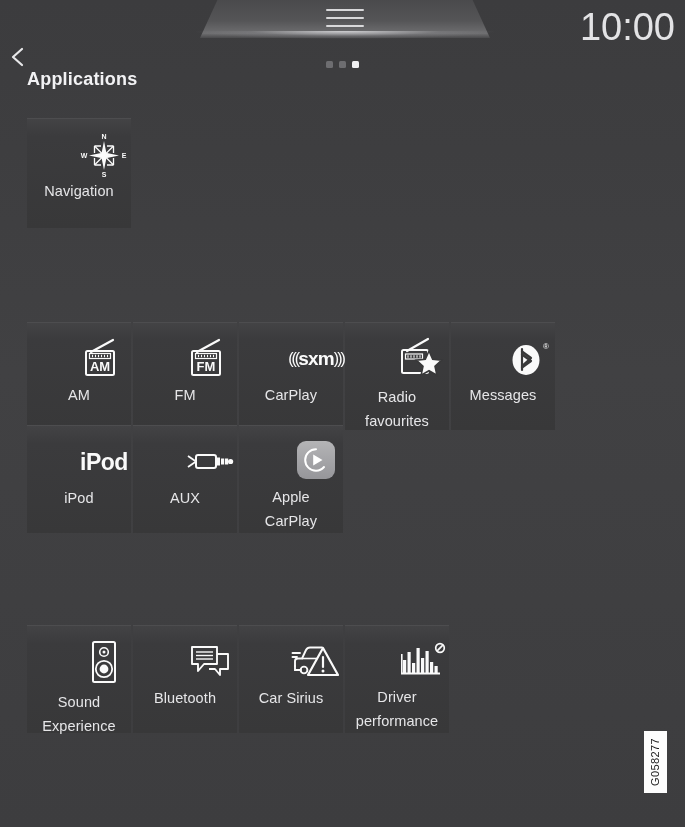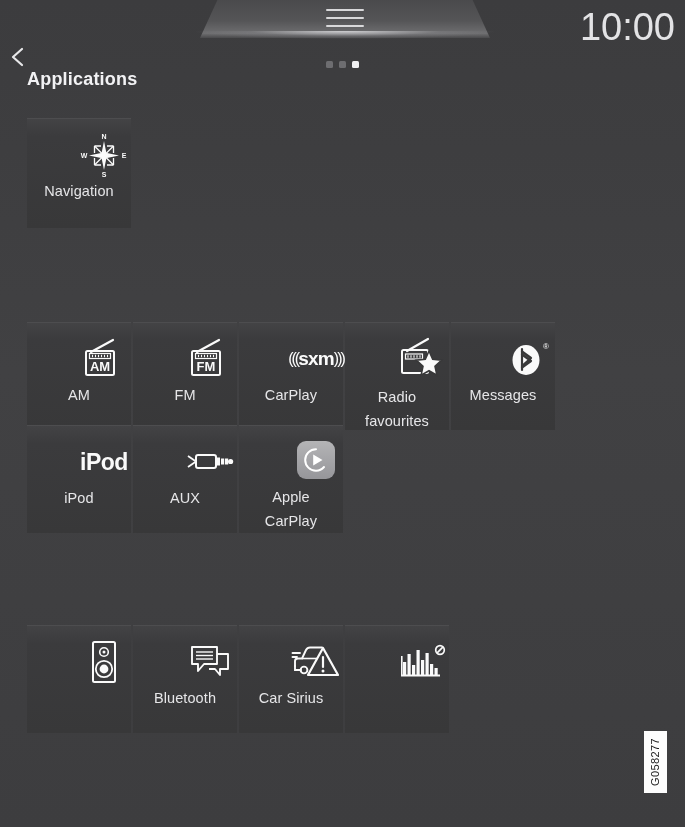--- a/index.html
+++ b/index.html
@@ -318,20 +318,21 @@
     <div class="tile">
       <div class="tile-icon">
         <svg width="36" height="46" viewBox="0 0 36 46">
           <rect x="7" y="3" width="22" height="40" fill="none" stroke="#fafafa" stroke-width="2" rx="1.5"></rect>
           <circle cx="18" cy="13" r="4.3" fill="none" stroke="#fafafa" stroke-width="1.6"></circle>
           <circle cx="18" cy="13" r="1.5" fill="#fafafa"></circle>
           <circle cx="18" cy="30" r="8.2" fill="none" stroke="#fafafa" stroke-width="1.8"></circle>
           <circle cx="18" cy="30" r="4.4" fill="#fafafa"></circle>
         </svg>
       </div>
+      <div class="tile-label two-line">Sound<br>Experience</div>
     </div>
 
     <div class="tile">
       <div class="tile-icon">
         <svg width="46" height="40" viewBox="0 0 46 40">
           <path d="M5,5 L30,5 L30,22 L17,22 L11,29 L11,22 L5,22 Z" fill="none" stroke="#fafafa" stroke-width="1.9" stroke-linejoin="round"></path>
           <g stroke="#fafafa" stroke-width="1.4">
             <line x1="9" y1="10" x2="26" y2="10"></line>
             <line x1="9" y1="13.5" x2="26" y2="13.5"></line>
             <line x1="9" y1="17" x2="26" y2="17"></line>
@@ -371,20 +372,21 @@
             <rect x="27.5" y="11" width="3.2" height="22"></rect>
             <rect x="32" y="22" width="3.2" height="11"></rect>
             <rect x="36.5" y="26" width="3.2" height="7"></rect>
           </g>
           <line x1="3" y1="33.5" x2="42" y2="33.5" stroke="#fafafa" stroke-width="1.8"></line>
           <line x1="3.8" y1="14" x2="3.8" y2="34" stroke="#fafafa" stroke-width="1.6"></line>
           <circle cx="42" cy="8" r="4.3" fill="none" stroke="#fafafa" stroke-width="1.7"></circle>
           <line x1="39.2" y1="10.8" x2="44.8" y2="5.2" stroke="#fafafa" stroke-width="1.7"></line>
         </svg>
       </div>
+      <div class="tile-label two-line">Driver<br>performance</div>
     </div>
 
   </div>
 
   <div class="watermark">
     <span>G058277</span>
   </div>
 
 </div>
 

